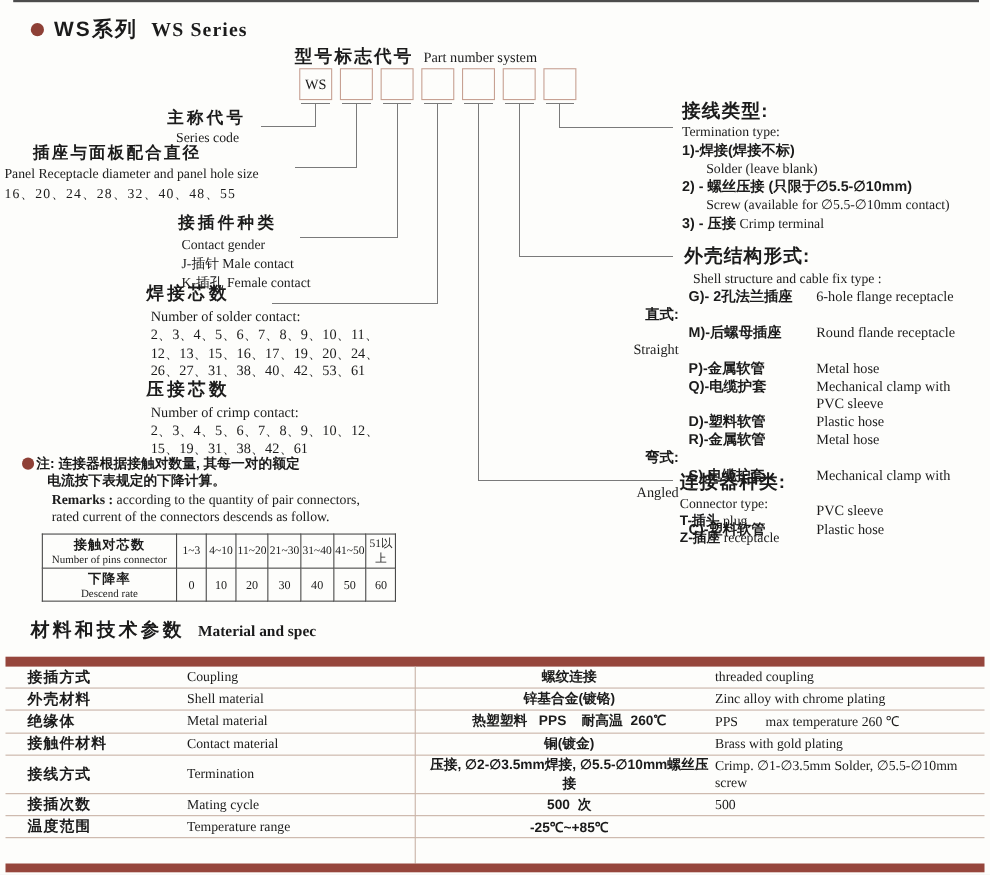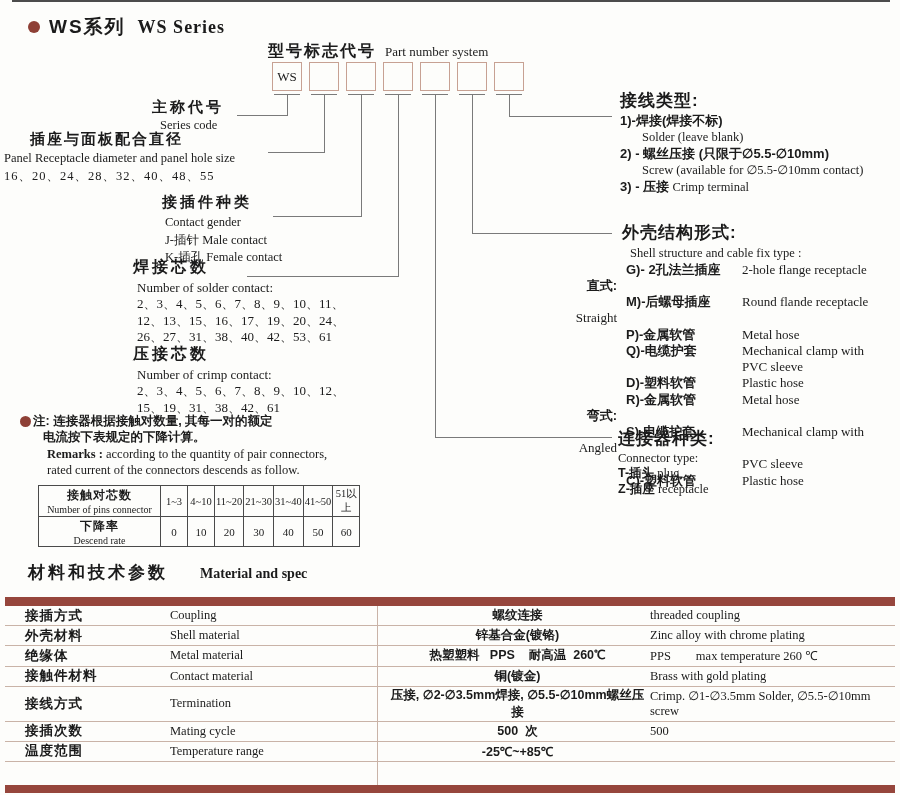--- a/index.html
+++ b/index.html
@@ -90,21 +90,21 @@
   .shell-row .code { font-size: 13px; padding-left: 4px; }
   .shell-row .en { font-size: 13px; }
 
   .conn-block { left: 618px; top: 428px; }
   .conn-block .h { font-size: 17px; letter-spacing: 1px; line-height: 22px; }
   .conn-block .sub { font-size: 12.5px; line-height: 16px; }
   .conn-block .item { font-size: 12.5px; line-height: 15.5px; }
   .conn-block .item .cjk { font-size: 12.5px; }
 
   
-  .mat-heading { left: 28px; top: 561px; display: flex; align-items: baseline; gap: 20px; }
+  .mat-heading { left: 28px; top: 561px; display: flex; align-items: baseline; }
   .mat-heading .mh-zh { font-size: 17px; letter-spacing: 3px; }
   .mat-heading .mh-en { font-size: 14px; font-weight: bold; margin-left: 12px; }
 
   .bar { left: 5px; width: 890px; height: 9px; background: #96463c; }
   .bar-top { top: 597px; }
   .bar-bottom { top: 785px; height: 8px; }
 
   .mat-table { left: 5px; top: 606px; width: 890px; height: 156px; display: flex; flex-direction: column; }
   .mat-row { flex: 1; display: grid; grid-template-columns: 145px 215px 265px 1fr; align-items: center; padding-left: 20px; border-bottom: 1px solid #c9b3a7; }
   .mat-row .m-zh { font-size: 13.5px; letter-spacing: 1px; }
@@ -229,37 +229,38 @@
       <td>30</td>
       <td>40</td>
       <td>50</td>
       <td>60</td>
     </tr>
   </tbody>
     </table>
 
   <div class="abs term-block">
     <div class="h cjk">接线类型:</div>
+    <div class="sub serif">Termination type:</div>
     <div class="it-zh cjk">1)-焊接(焊接不标)</div>
     <div class="it-en serif">Solder (leave  blank)</div>
     <div class="it-zh cjk">2) - 螺丝压接 (只限于∅5.5-∅10mm)</div>
     <div class="it-en serif">Screw (available for ∅5.5-∅10mm contact)</div>
     <div class="it-zh it3">
       <span class="cjk">3) - 压接</span>
       <span class="serif">Crimp terminal</span>
     </div>
   </div>
 
   <div class="abs shell-block">
     <div class="h cjk">外壳结构形式:</div>
     <div class="sub serif">Shell structure and  cable fix type :</div>
     <div class="shell-row">
       <span class="side cjk">直式:</span>
       <span class="code cjk">G)- 2孔法兰插座</span>
-      <span class="en serif">2-hole flange receptacle</span>
+      <span class="en serif">6-hole flange receptacle</span>
     </div>
     <div class="shell-row">
       <span class="side serif">Straight</span>
       <span class="code cjk">M)-后螺母插座</span>
       <span class="en serif">Round flande receptacle</span>
     </div>
     <div class="shell-row">
       <span class="side"></span>
       <span class="code cjk">P)-金属软管</span>
       <span class="en serif">Metal hose</span>

